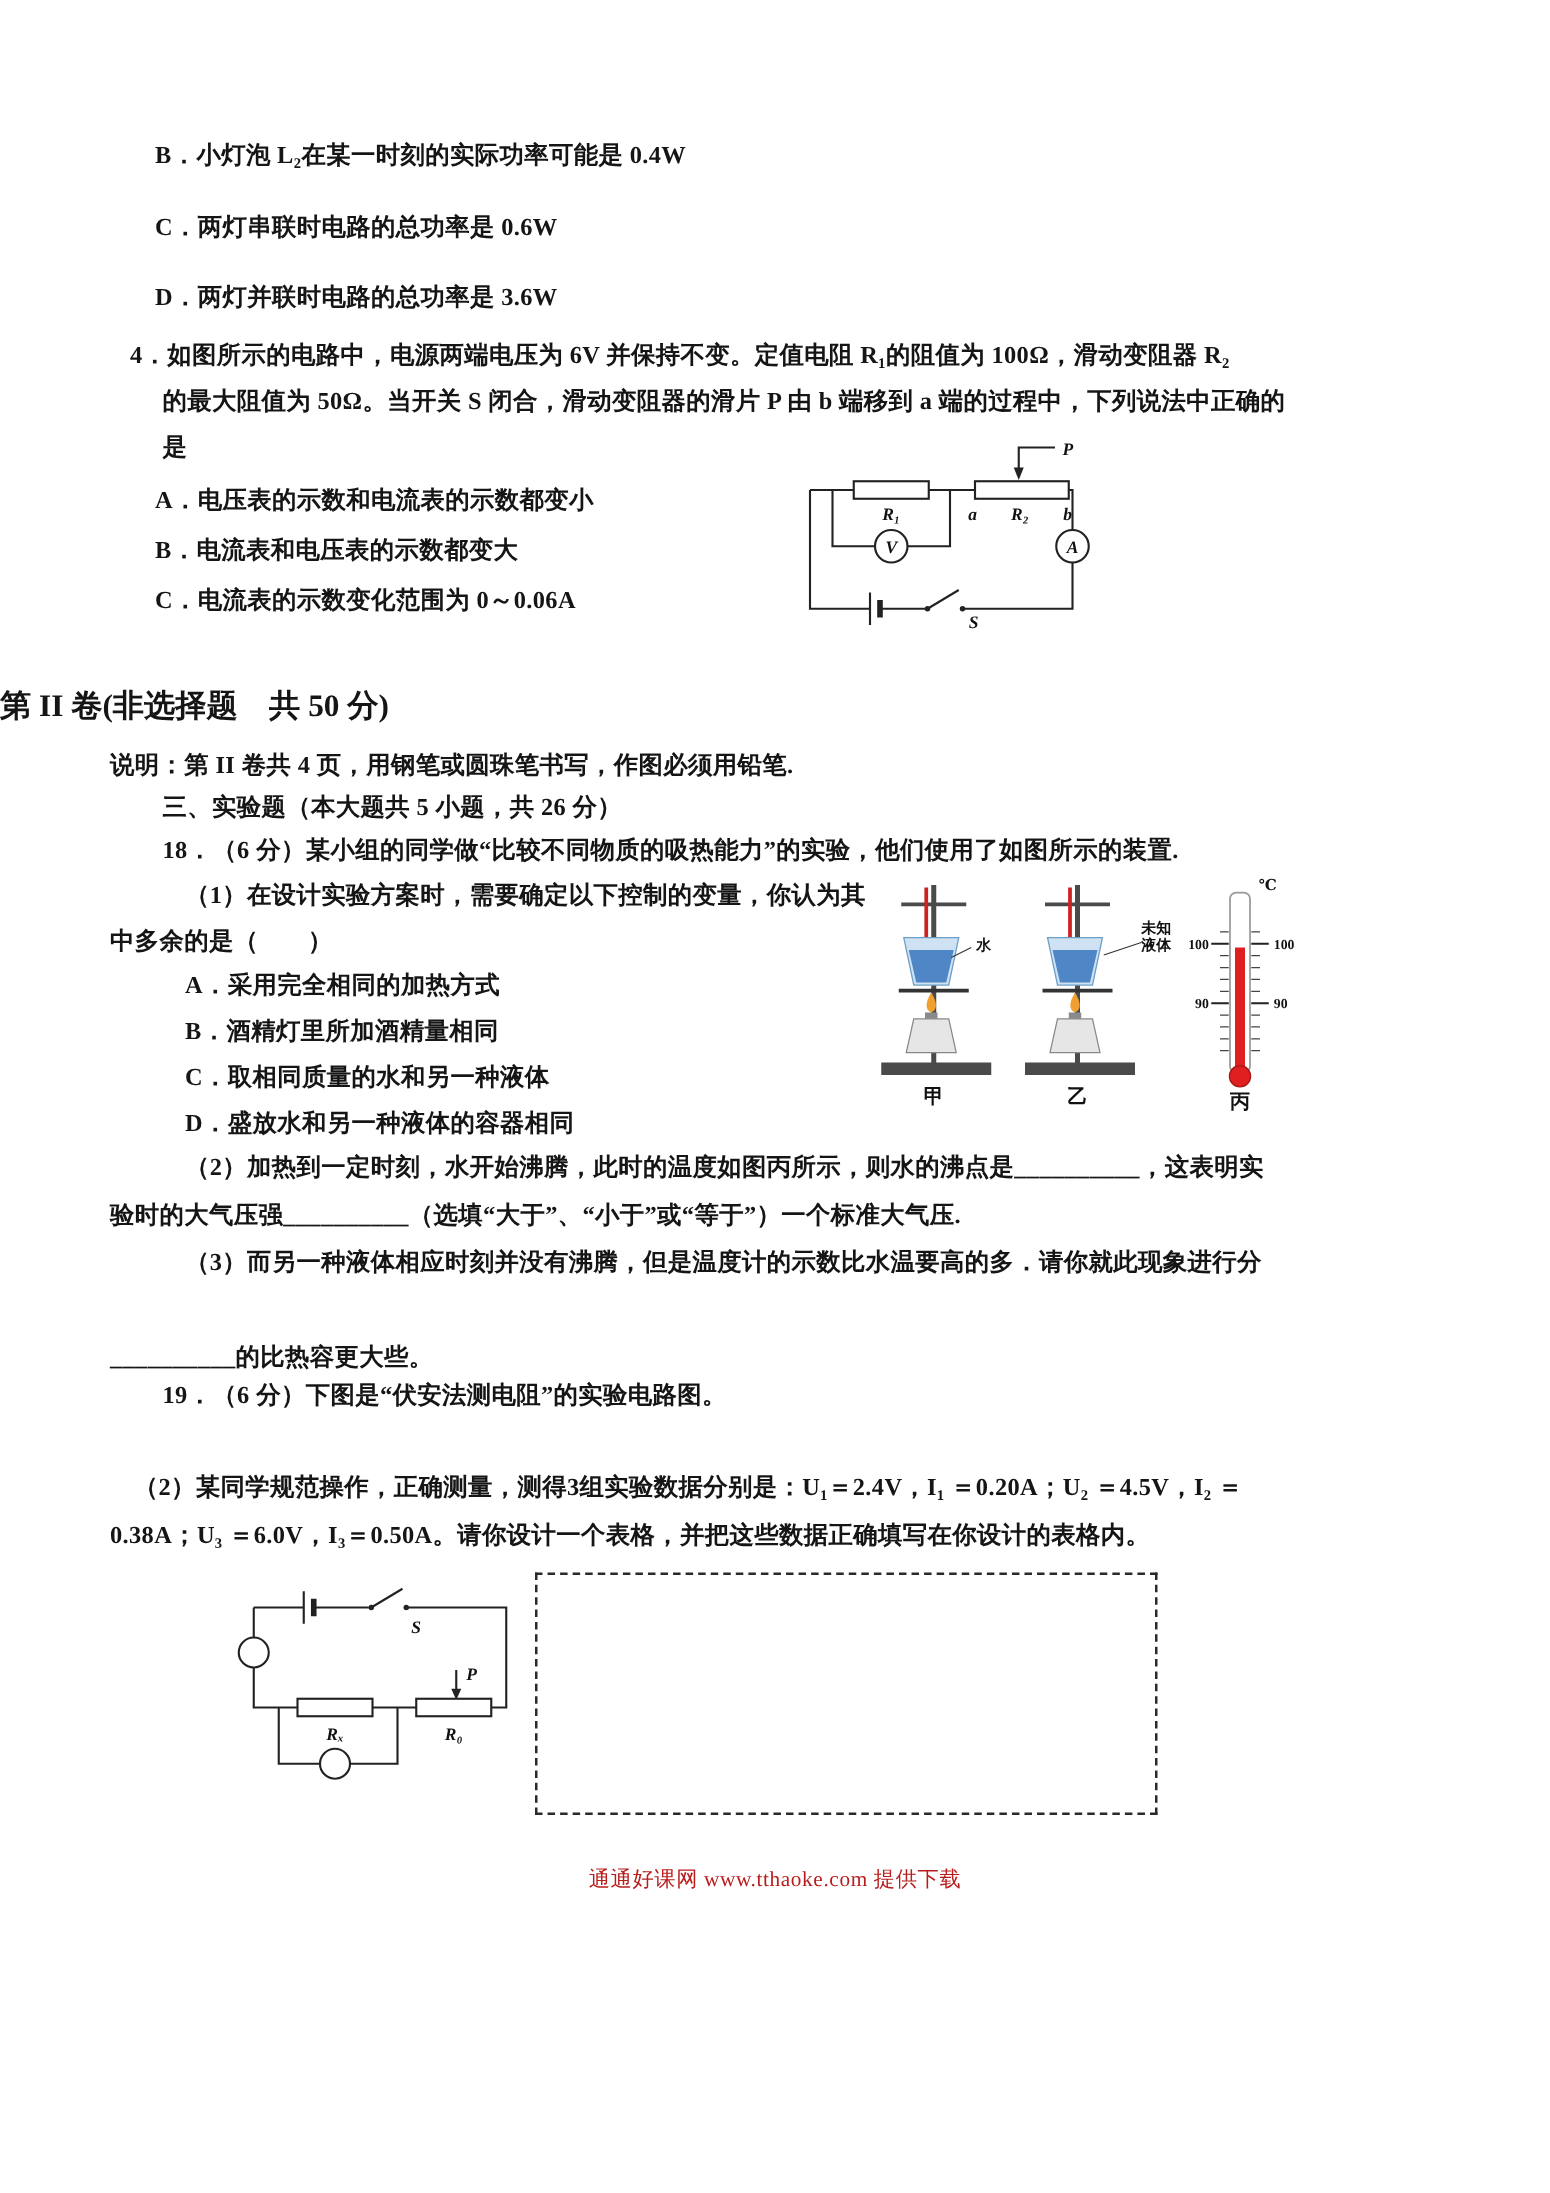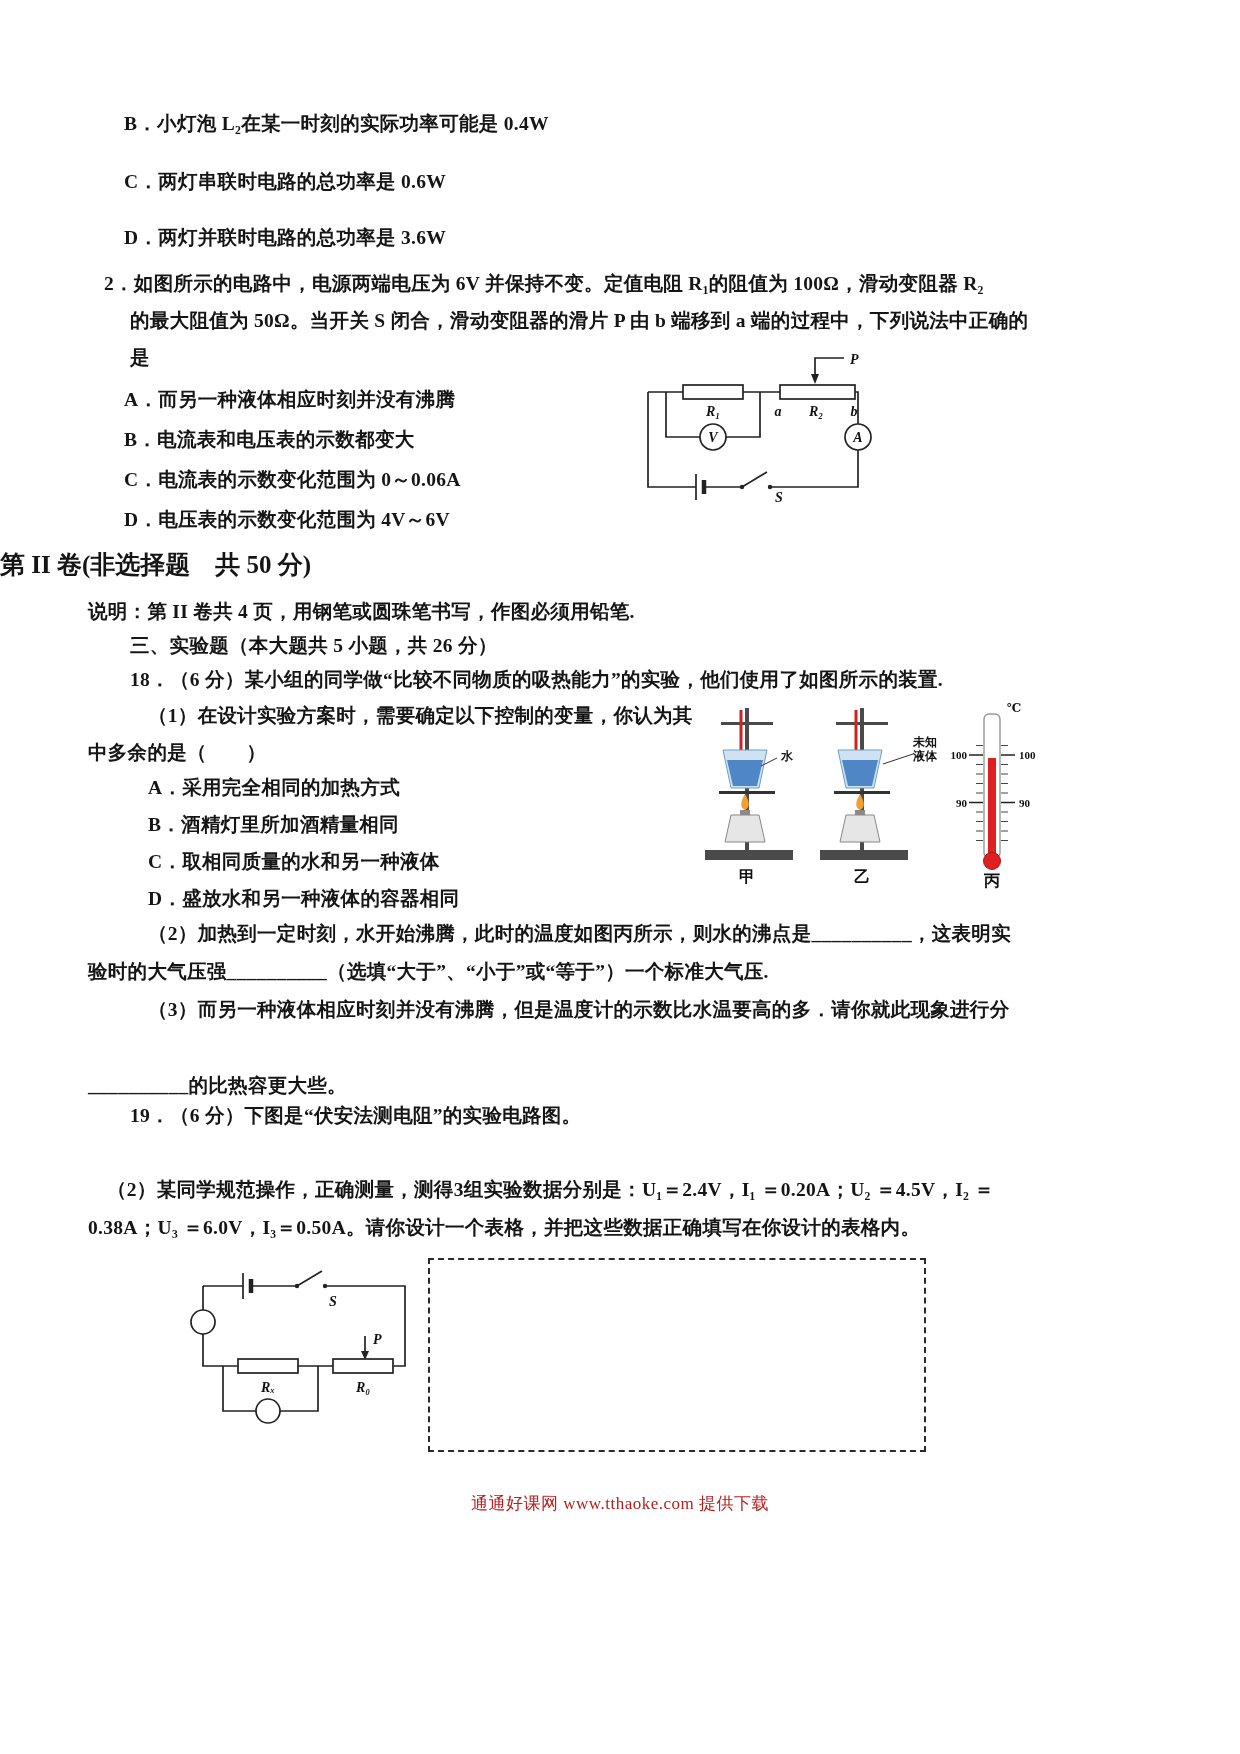--- a/index.html
+++ b/index.html
@@ -19,28 +19,27 @@
 </style>
 </head>
 <body>
 
 <div class="page">
 
   <div class="line" style="left:124px;top:110px">B．小灯泡 L₂在某一时刻的实际功率可能是 0.4W</div>
   <div class="line" style="left:124px;top:168px">C．两灯串联时电路的总功率是 0.6W</div>
   <div class="line" style="left:124px;top:224px">D．两灯并联时电路的总功率是 3.6W</div>
 
-  <div class="line" style="left:104px;top:270px">2．如图所示的电路中，电源两端电压为 6V 并保持不变。定值电阻 R₁的阻值为 100Ω，滑动变阻器 R₂</div>
+  <div class="line" style="left:104px;top:270px">4．如图所示的电路中，电源两端电压为 6V 并保持不变。定值电阻 R₁的阻值为 100Ω，滑动变阻器 R₂</div>
   <div class="line" style="left:130px;top:307px">的最大阻值为 50Ω。当开关 S 闭合，滑动变阻器的滑片 P 由 b 端移到 a 端的过程中，下列说法中正确的</div>
   <div class="line" style="left:130px;top:344px">是</div>
 
-  <div class="line" style="left:124px;top:386px">A．而另一种液体相应时刻并没有沸腾</div>
+  <div class="line" style="left:124px;top:386px">A．电压表的示数和电流表的示数都变小</div>
   <div class="line" style="left:124px;top:426px">B．电流表和电压表的示数都变大</div>
   <div class="line" style="left:124px;top:466px">C．电流表的示数变化范围为 0～0.06A</div>
-  <div class="line" style="left:124px;top:506px">D．电压表的示数变化范围为 4V～6V</div>
 
   <svg class="figure" style="left:628px;top:340px" width="262" height="175" viewBox="0 0 262 175">
     <g stroke="#222" stroke-width="1.7" fill="none">
       <path d="M20,52 V147 H68"></path>
       <path d="M68,134 V160"></path>
       <path d="M76,140 V154" stroke-width="4.5"></path>
       <path d="M76,147 H112"></path>
       <path d="M114,147 L139,132"></path>
       <path d="M142,147 H230 V110"></path>
       <circle cx="230" cy="97" r="13"></circle>

